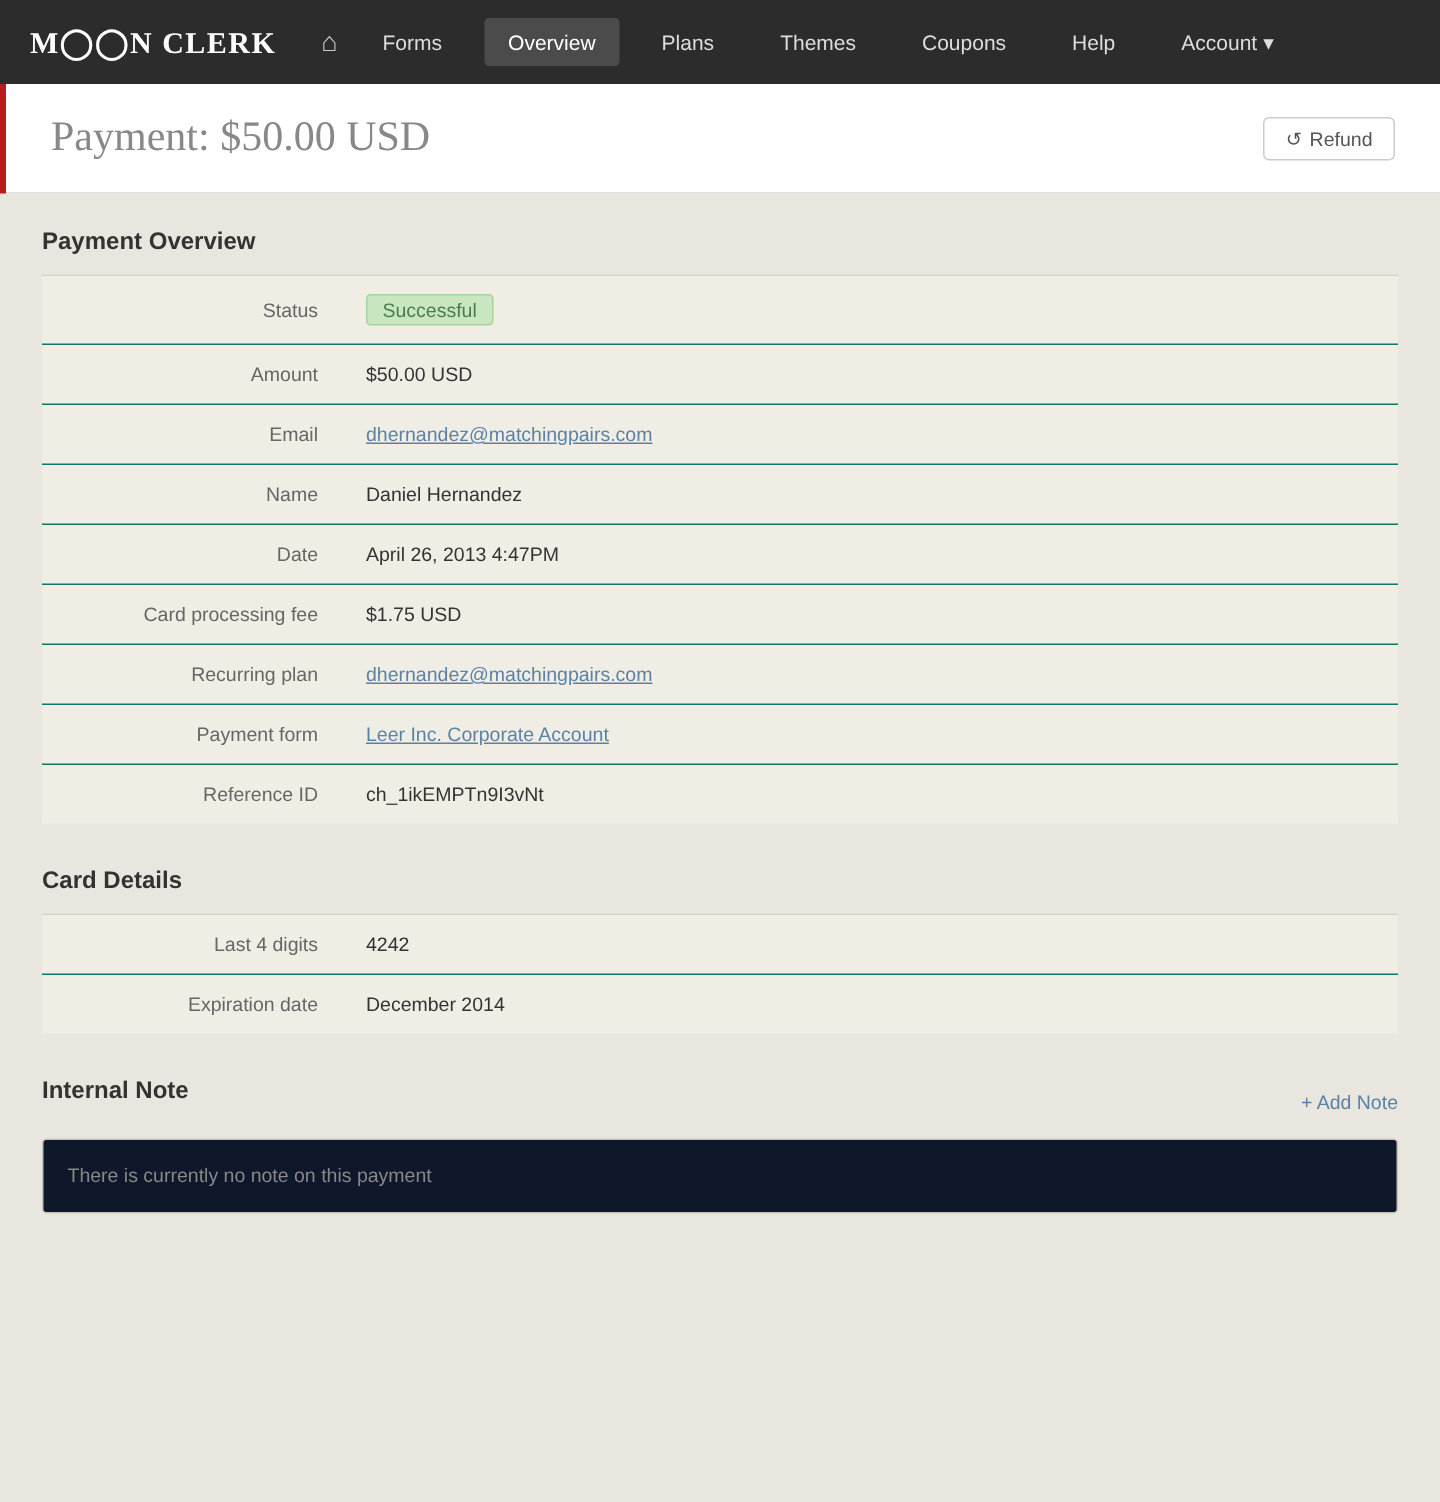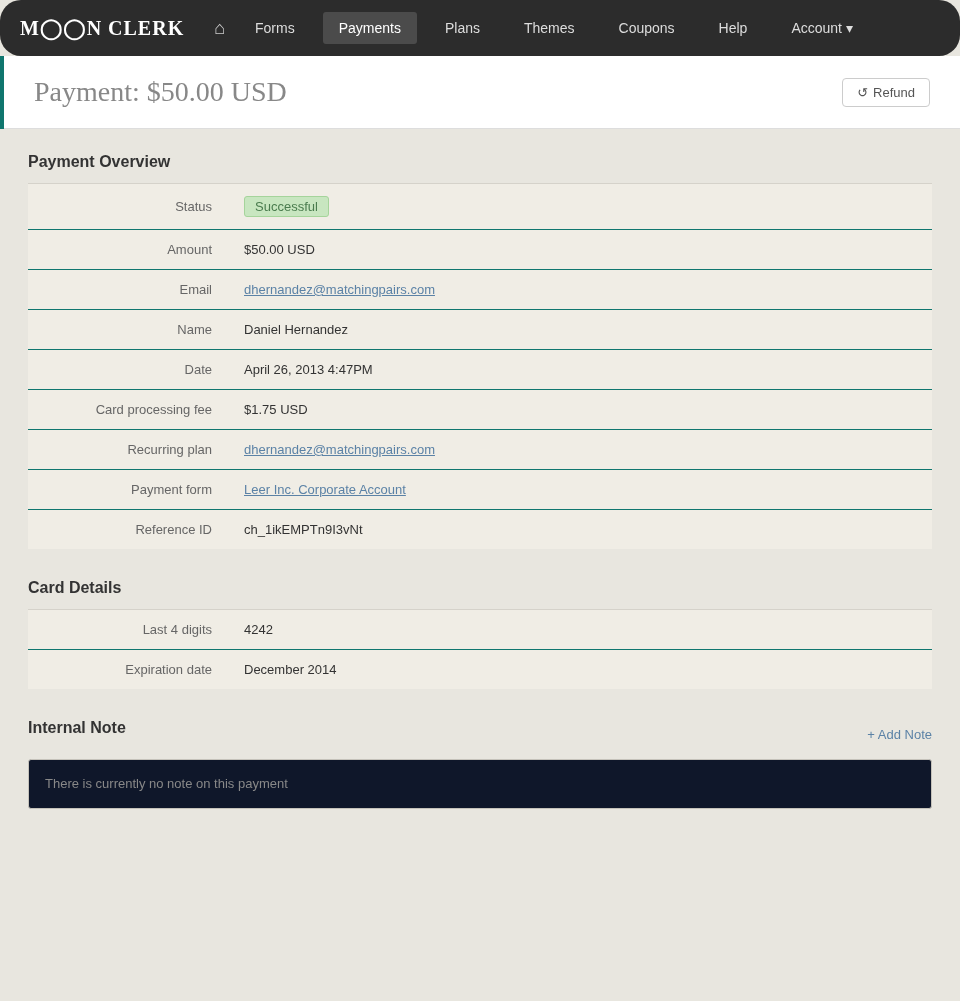--- a/index.html
+++ b/index.html
@@ -11,21 +11,20 @@
       font-size: 14px;
     }
 
     
     nav {
       background-color: #2c2c2c;
       display: flex;
       align-items: center;
       height: 56px;
       padding: 0 20px;
-      border-radius: 21px;
     }
 
     .nav-logo {
       color: #fff;
       font-size: 20px;
       font-weight: bold;
       letter-spacing: 1px;
       margin-right: 20px;
       font-family: Georgia, serif;
       min-width: 160px;
@@ -193,32 +192,32 @@
       padding: 16px;
       color: #888;
       font-size: 13px;
       font-family: Arial, sans-serif;
       min-height: 50px;
     }
 
     
     .page-header-wrap {
       background: #f5f4f0;
-      border-left: 4px solid #0f766e;
+      border-left: 4px solid #b91c1c;
     }
   </style>
 </head>
 <body>
 
 <nav>
   <div class="nav-logo">M◯◯N CLERK</div>
   <div class="nav-home">⌂</div>
   <div class="nav-links">
     <span class="nav-link">Forms</span>
-    <span class="nav-link active">Payments</span>
+    <span class="nav-link active">Overview</span>
     <span class="nav-link">Plans</span>
     <span class="nav-link">Themes</span>
     <span class="nav-link">Coupons</span>
     <span class="nav-link">Help</span>
     <span class="nav-link account">
       <span>Account</span>
       <span>▾</span>
     </span>
   </div>
 </nav>

